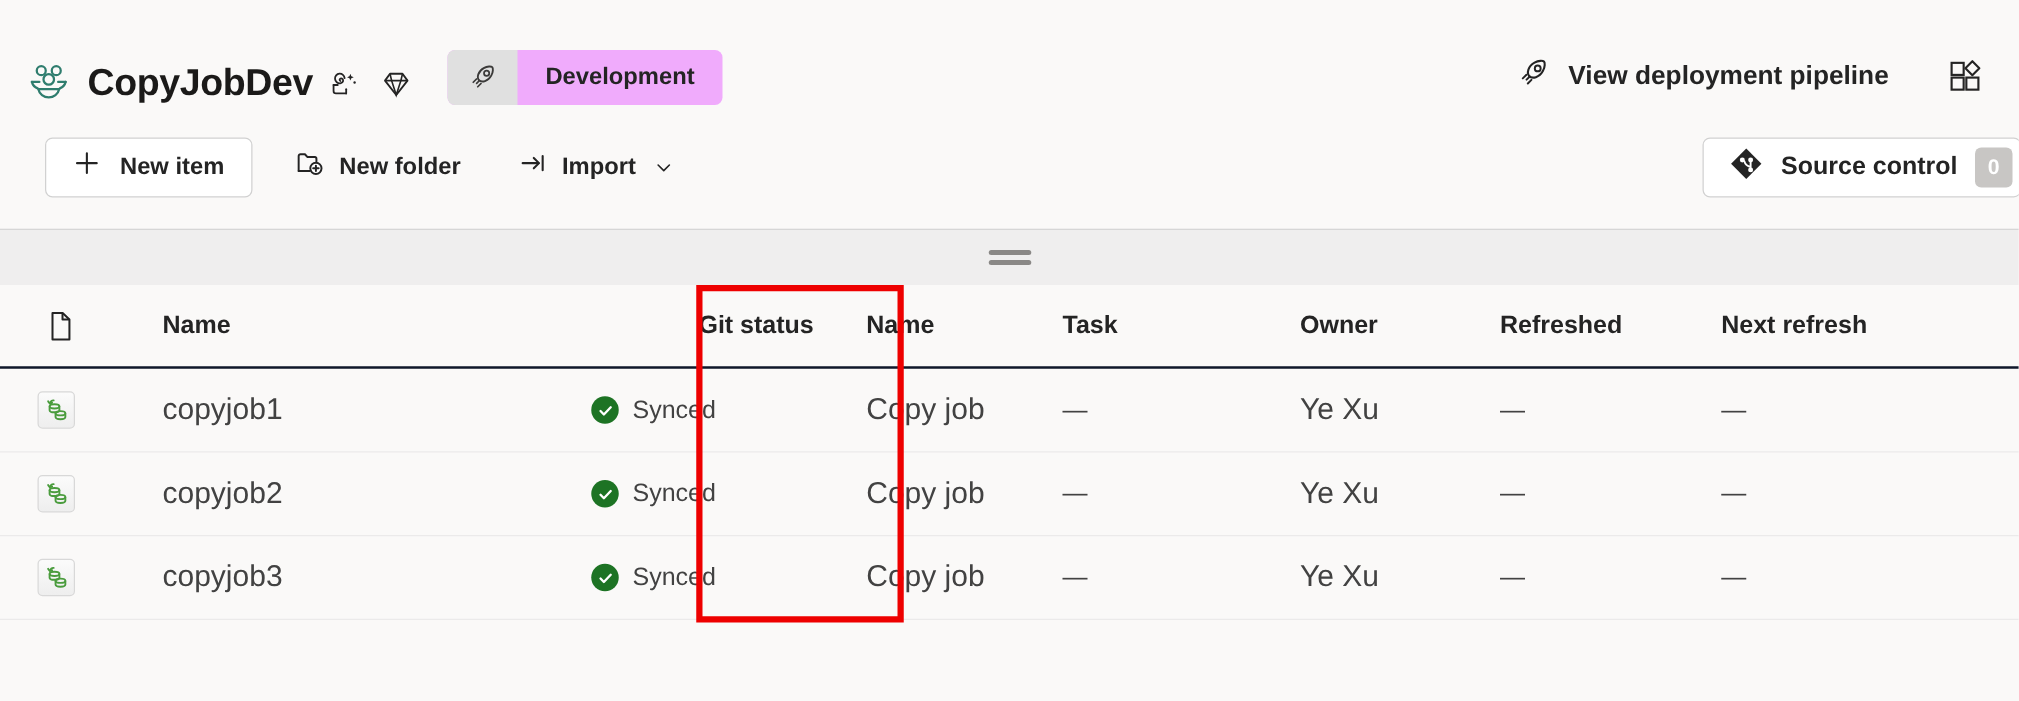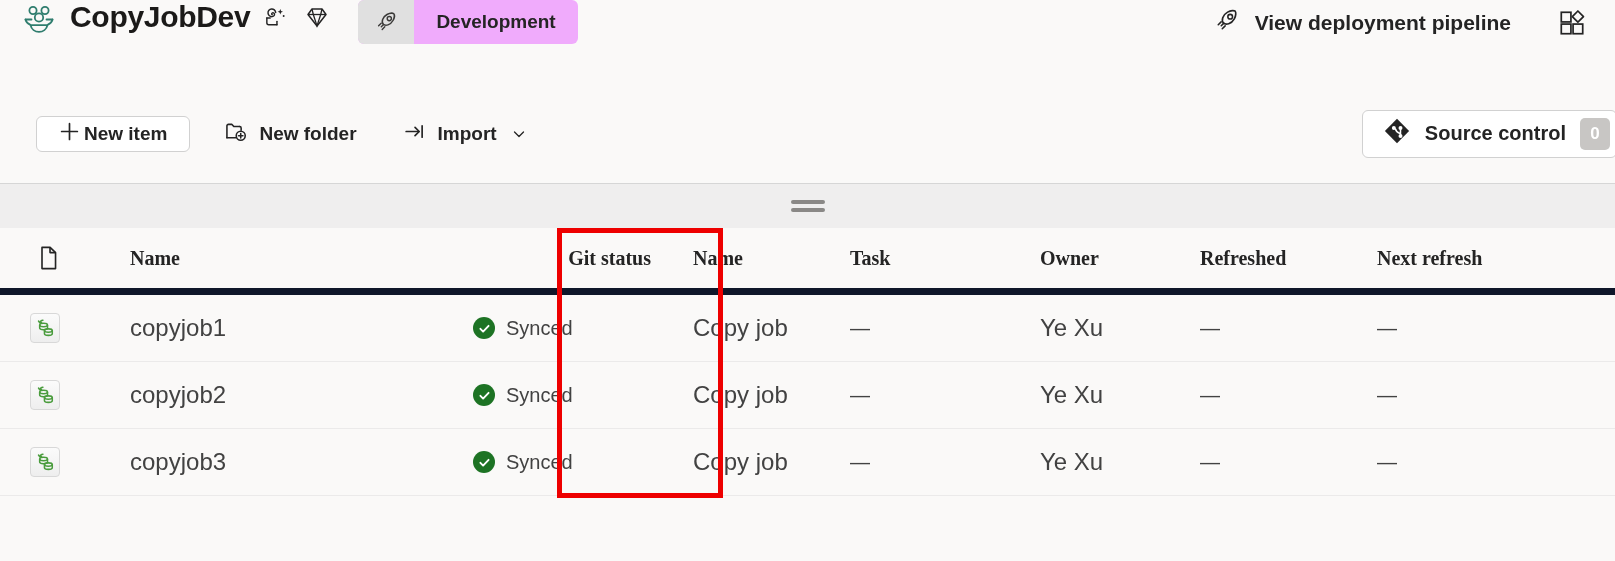--- a/index.html
+++ b/index.html
@@ -15,21 +15,21 @@
   }
 
   
   .header {
     position: absolute;
     top: 0; left: 0;
     width: 1615px;
     height: 84px;
     background: #faf9f8;
     display: flex;
-    align-items: flex-start;
+    align-items: flex-end;
     padding: 0 18px 0 20px;
   }
   .ws-logo {
     width: 38px; height: 38px;
     flex: 0 0 38px;
     display: flex; align-items: center; justify-content: center;
     margin-right: 12px;
   }
   .ws-title {
     font-size: 30px;
@@ -100,22 +100,22 @@
     width: 1615px;
     height: 99px;
     background: #faf9f8;
     display: flex;
     align-items: center;
     padding: 0 20px 0 36px;
   }
   .btn-newitem {
     display: flex;
     align-items: center;
-    gap: 4px;
-    height: 36px;
+    gap: 16px;
+    height: 48px;
     padding: 0 22px;
     border: 1px solid #d1d1d1;
     border-radius: 6px;
     background: #ffffff;
     cursor: pointer;
     font-size: 19px;
     font-weight: 600;
     color: #242424;
     white-space: nowrap;
   }
@@ -204,22 +204,21 @@
   .row {
     display: flex;
     align-items: center;
     width: 1615px;
     height: 67px;
     border-bottom: 1px solid #ebeaea;
     padding-left: 0;
   }
   .row.head {
     height: 67px;
-    border-bottom: 7px solid #0f172a;
-    font-family: Liberation Serif, serif;
+    border-bottom: 2px solid #0f172a;
   }
   .row.body { cursor: pointer; }
   .c-icon   { width: 68px; flex: 0 0 68px; display: flex; align-items: center; justify-content: flex-end; padding-right: 8px; }
   .c-name   { width: 405px; flex: 0 0 405px; padding-left: 62px; }
   .c-git    { width: 200px; flex: 0 0 200px; display: flex; align-items: center; padding-right: 22px; }
   .c-type   { width: 155px; flex: 0 0 155px; padding-left: 20px; }
   .c-task   { width: 180px; flex: 0 0 180px; padding-left: 22px; }
   .c-owner  { width: 155px; flex: 0 0 155px; padding-left: 32px; }
   .c-refr   { width: 190px; flex: 0 0 190px; padding-left: 37px; }
   .c-next   { width: 250px; flex: 0 0 250px; padding-left: 24px; }

